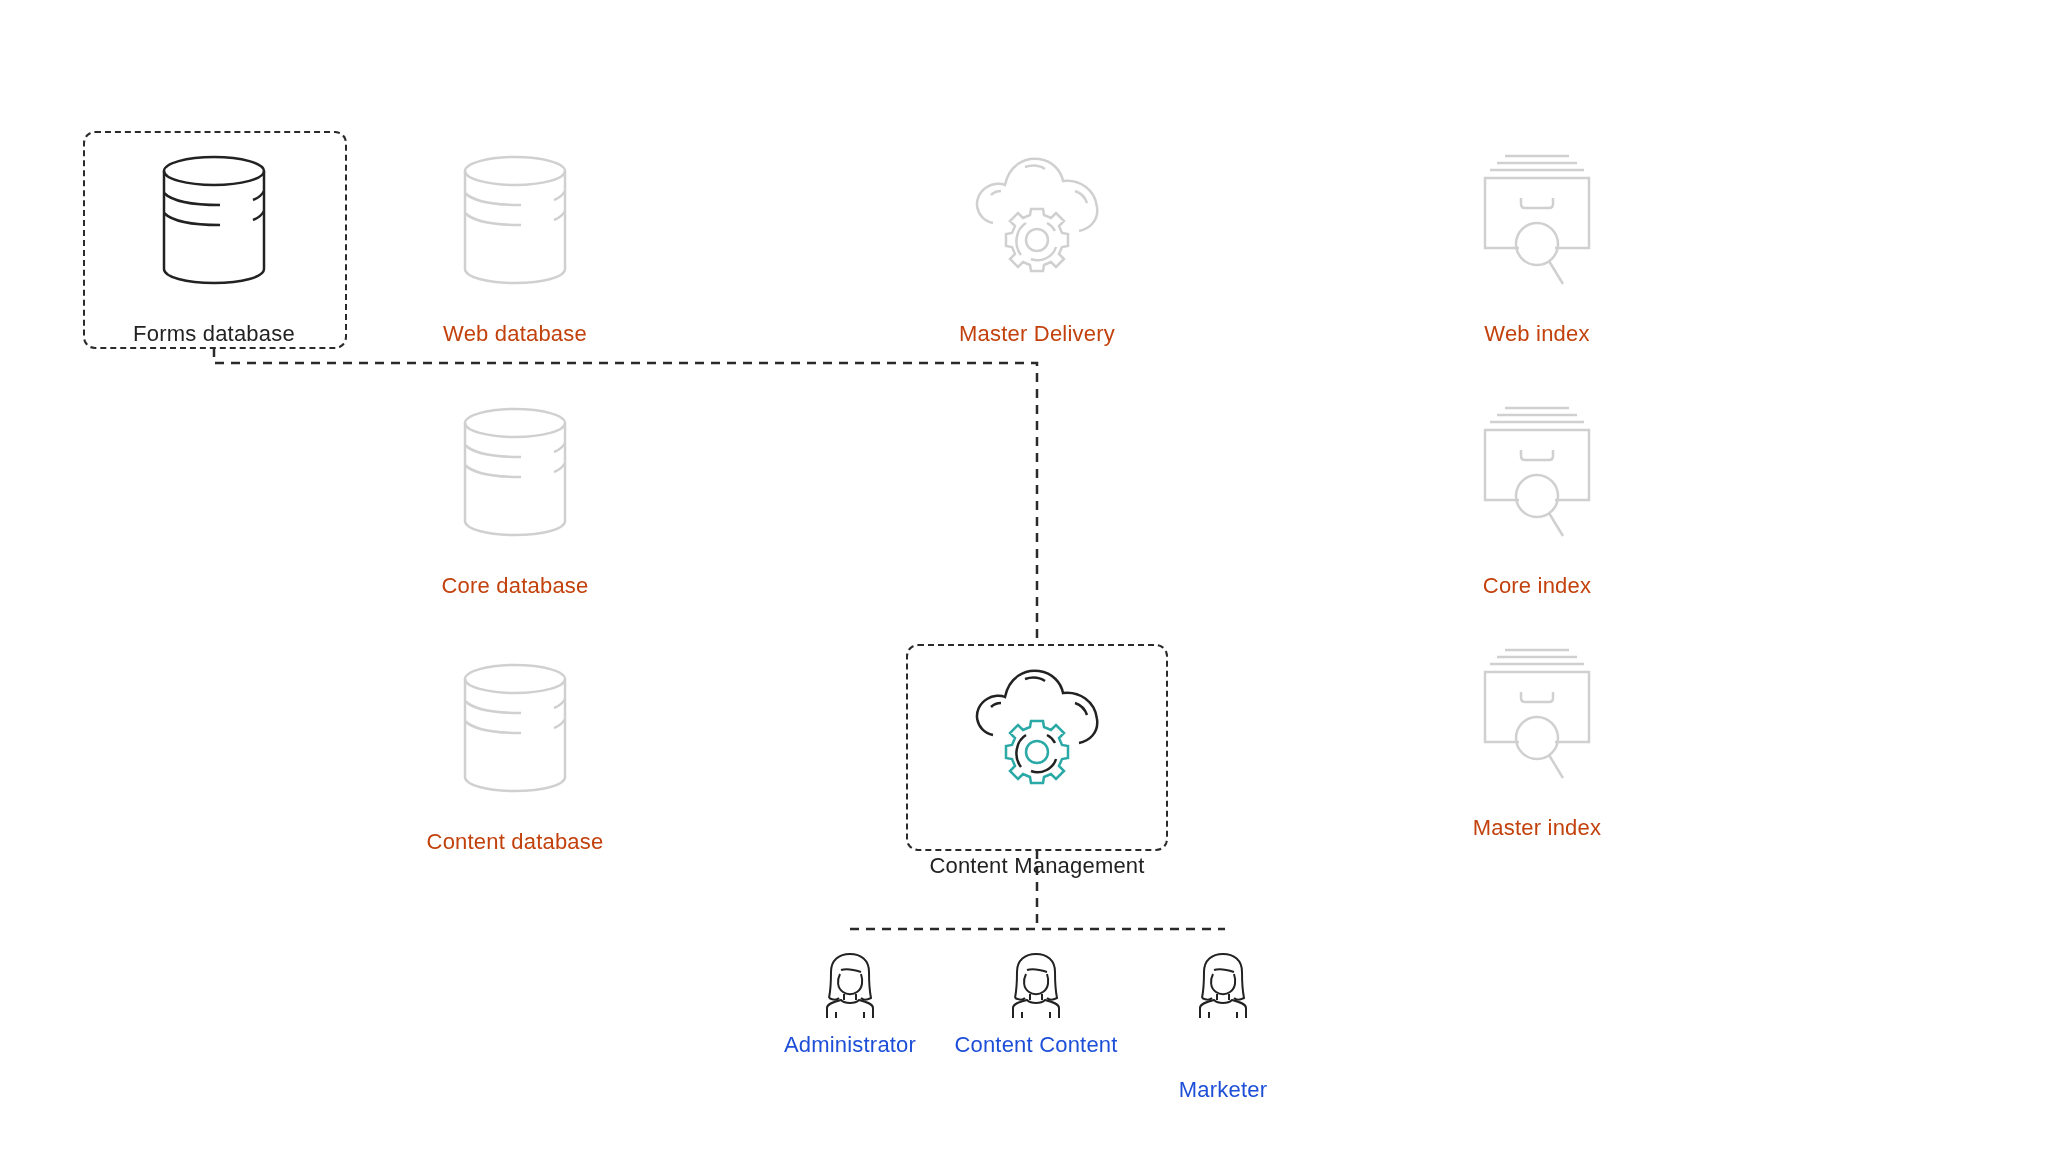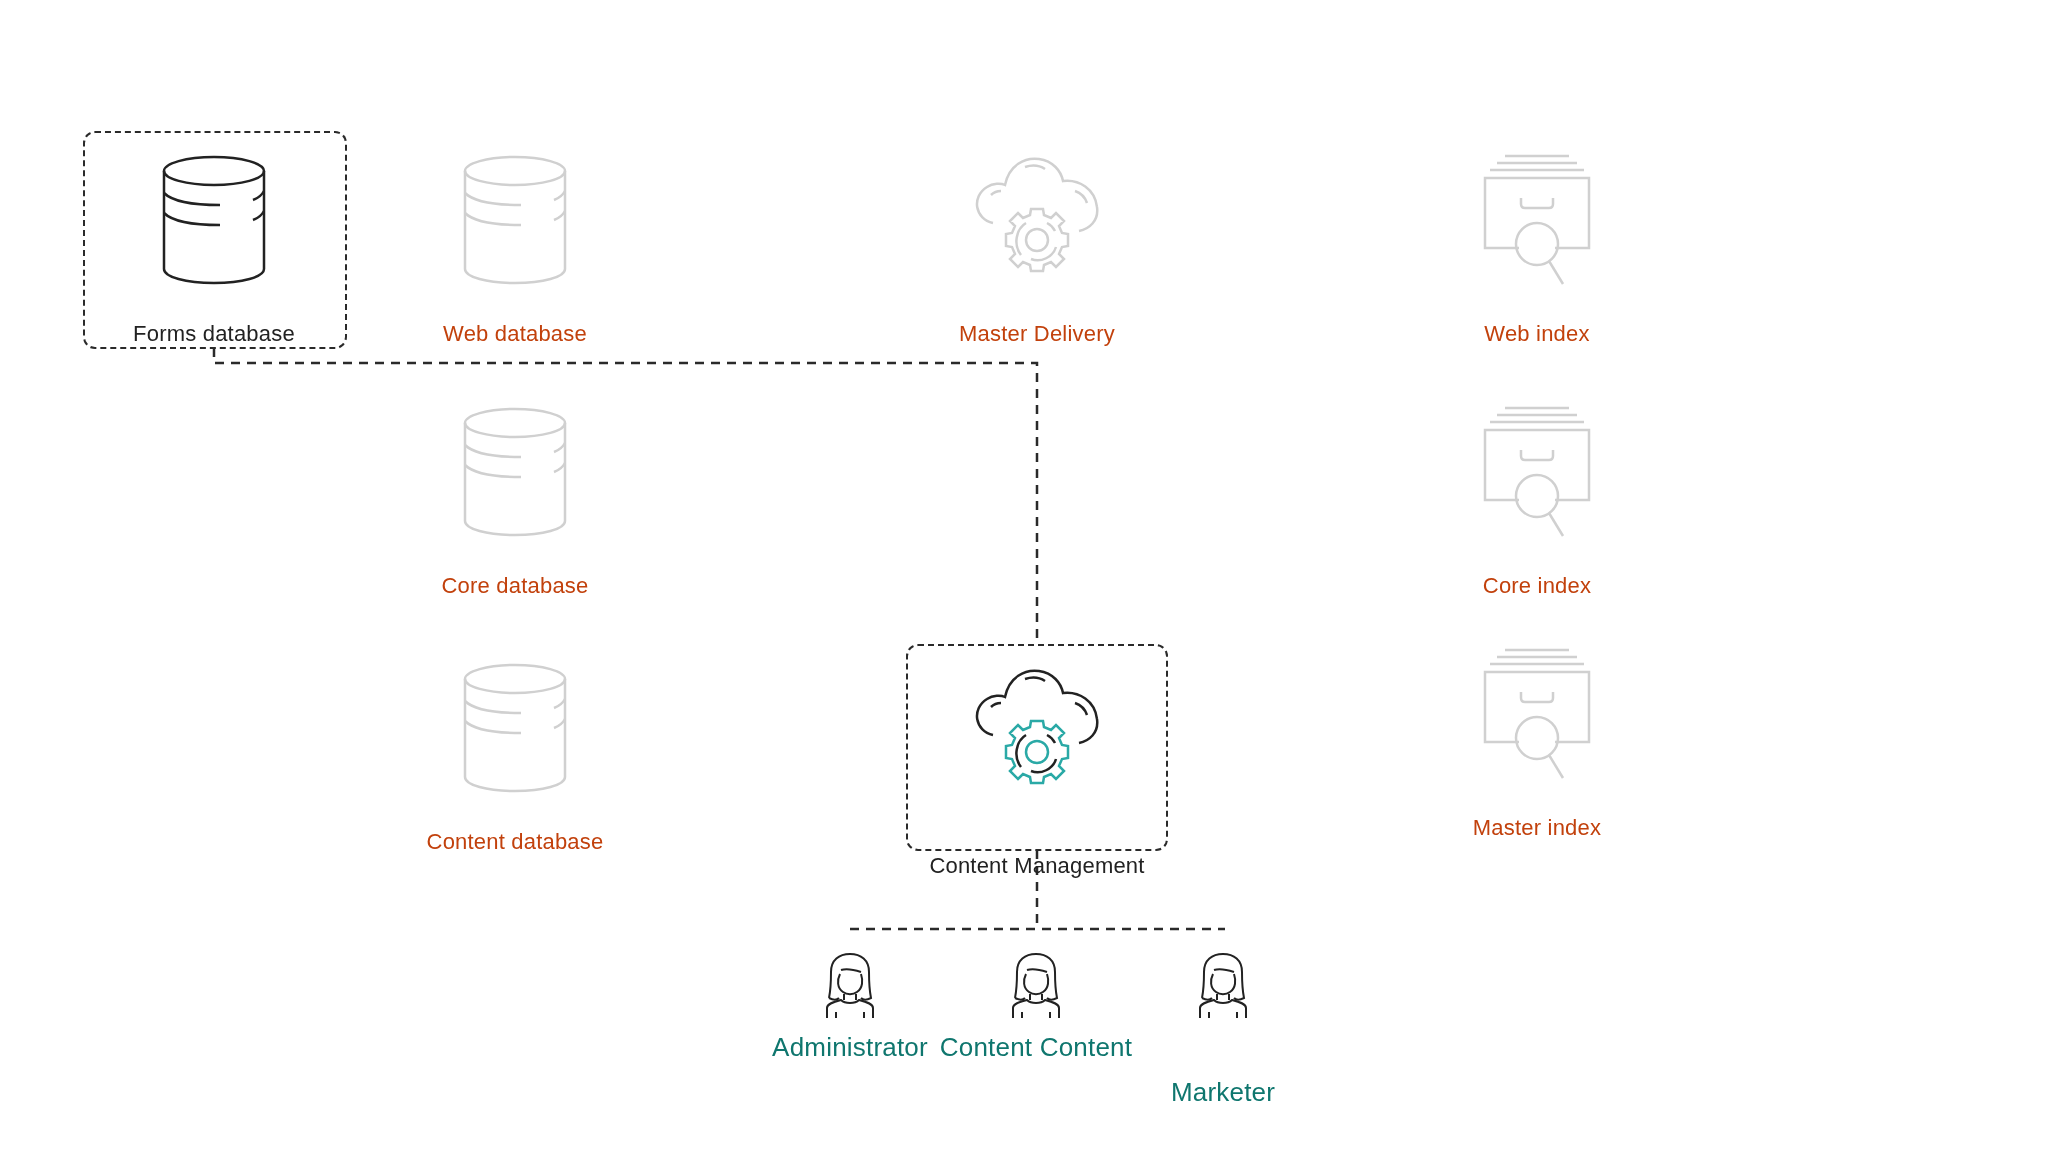--- a/index.html
+++ b/index.html
@@ -5,21 +5,21 @@
   html, body { margin:0; padding:0; background:#ffffff; }
   body { width:2048px; height:1152px; position:relative; overflow:hidden; font-family:"Liberation Sans", "DejaVu Sans", sans-serif; }
   .node { position:absolute; width:260px; display:flex; flex-direction:column; align-items:center; }
   .node svg { display:block; }
   .label { font-size:22px; letter-spacing:0.2px; margin-top:36px; white-space:nowrap; }
   .dim .label { color:#c2410c; }
   .active .label { color:#222222; }
   .sel-box { position:absolute; border:2.5px dashed #2a2a2a; border-radius:12px; box-sizing:border-box; }
   .wire { position:absolute; }
   .user { position:absolute; width:160px; display:flex; flex-direction:column; align-items:center; }
-  .user .label { margin-top:14px; color:#0f766e; font-size:26px; }
+  .user .label { margin-top:14px; color:#1d4ed8; font-size:22px; }
 </style>
 </head>
 <body>
 
 <svg width="0" height="0" style="position:absolute">
   <defs>
     <symbol id="db" viewBox="0 0 104 130">
       <ellipse cx="52" cy="16" rx="50" ry="14" fill="none" stroke="currentColor" stroke-width="2.5"></ellipse>
       <path d="M2 16 V114 C2 122 24 128 52 128 C80 128 102 122 102 114 V16" fill="none" stroke="currentColor" stroke-width="2.5"></path>
       <path d="M2 38 C10 46 30 50 58 50" fill="none" stroke="currentColor" stroke-width="2.5"></path>

